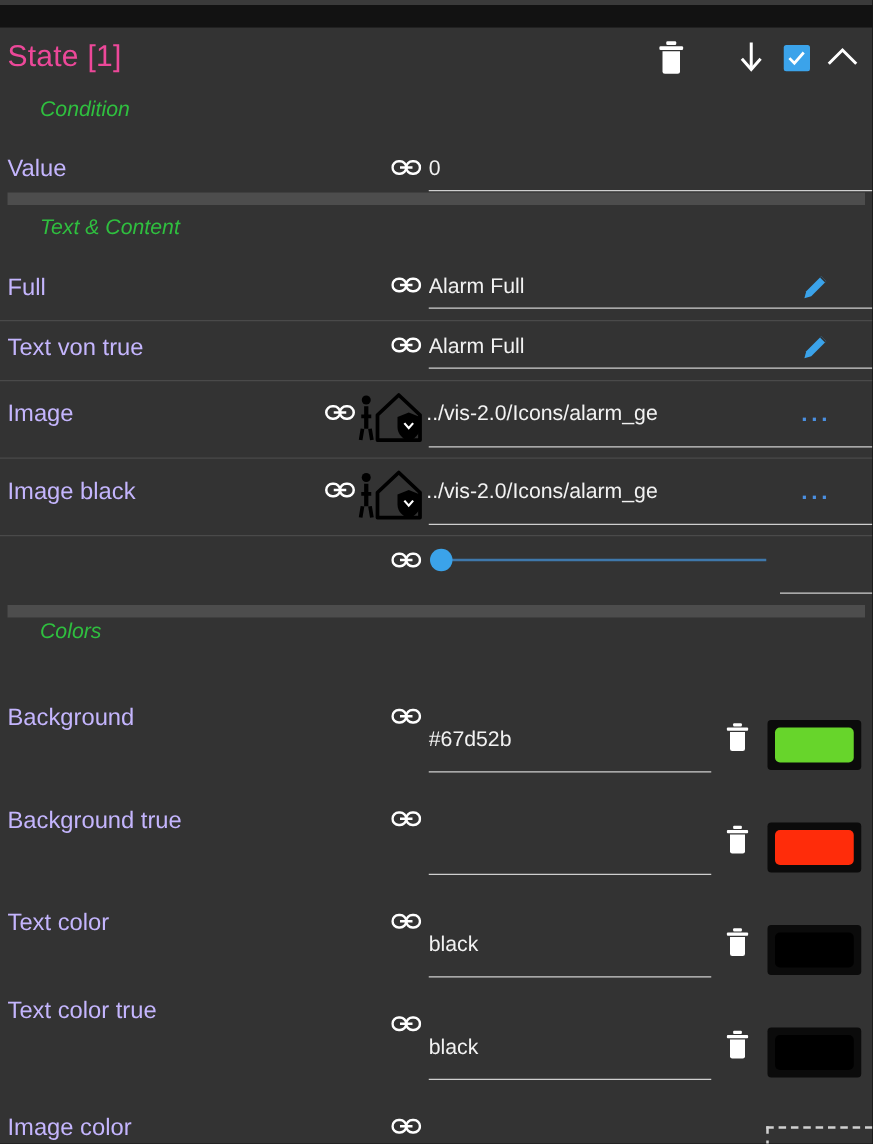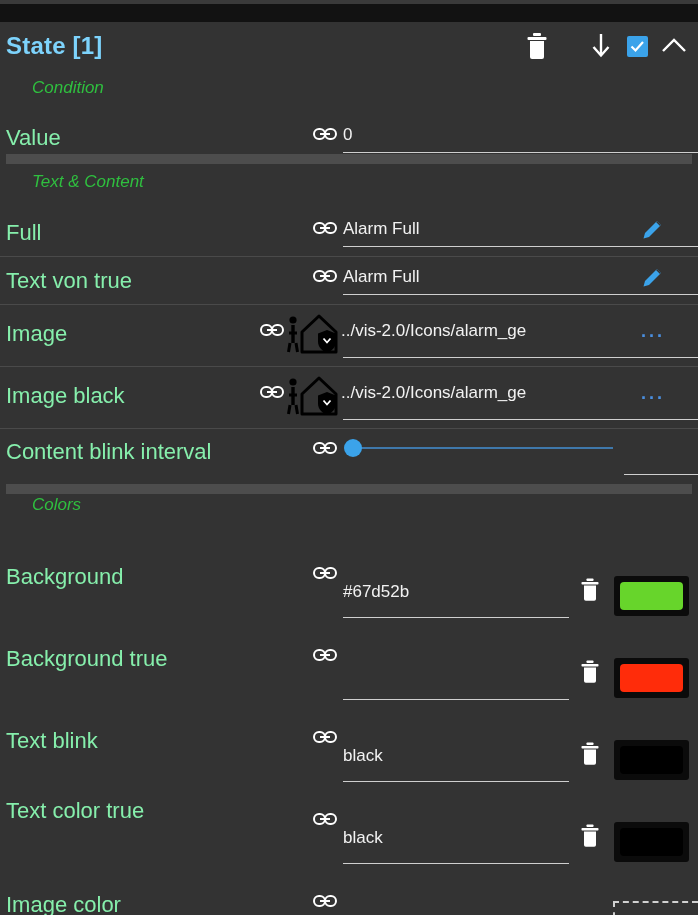--- a/index.html
+++ b/index.html
@@ -26,21 +26,21 @@
     position:absolute; left:0; top:22px; width:698px; height:893px;
     background:#333333; color:#ffffff; overflow:hidden;
   }
 
   
   .hdr {
     position:absolute; left:0; top:0; width:698px; height:46px;
   }
   .hdr-title {
     position:absolute; left:6px; top:10px;
-    font-size:24px; font-weight:bold; color:#7dd3fc;
+    font-size:24px; font-weight:normal; color:#ec4899;
     letter-spacing:0.2px; white-space:nowrap;
   }
   .hdr-icons {
     position:absolute; right:4px; top:4px;
     display:flex; align-items:center; gap:0px;
   }
   .ic-btn { width:40px; height:40px; display:flex; align-items:center; justify-content:center; }
   .ic-trash { width:40px; height:40px; display:flex; align-items:center; justify-content:center; margin-right:24px;}
   .chk {
     width:21px; height:21px; background:#3ba3ea; border-radius:2px;
@@ -58,21 +58,21 @@
   .sec-cap {
     position:absolute; left:32px;
     font-size:17px; font-style:italic; color:#2fbf3f;
     white-space:nowrap;
   }
 
   
   .row { position:absolute; left:0; width:698px; }
   .row-label {
     position:absolute; left:6px;
-    font-size:22px; color:#86efac; white-space:nowrap;
+    font-size:19px; color:#c4b5fd; white-space:nowrap;
   }
   .link-ic { position:absolute; }
   .field-val {
     position:absolute;
     font-size:17px; color:#f2f2f2; white-space:nowrap;
     overflow:hidden;
   }
   .underline {
     position:absolute; height:1px; background:#cfcfcf;
   }
@@ -258,21 +258,20 @@
           <path d="M37.5 25.5 L41 29.5 L44.5 25.5" stroke="#ffffff" stroke-width="1.8" fill="none"></path>
         </svg>
       </div>
       <div class="field-val" style="left:341px; top:17px; width:280px">../vis-2.0/Icons/alarm_ge</div>
       <div class="underline" style="left:343px; top:53px; width:355px"></div>
       <div class="dots" style="left:641px; top:17px">...</div>
     </div>
     <div class="row-sep" style="top:406px"></div>
 
     <div class="row" style="top:406px; height:56px">
-      <div class="row-label" style="top:11px">Content blink interval</div>
       <div class="link-ic" style="left:313px; top:13px">
         <svg width="24" height="14" viewBox="0 0 24 14">
           <rect x="1" y="2" width="11" height="10" rx="5" stroke="#ffffff" stroke-width="2" fill="none"></rect>
           <rect x="12" y="2" width="11" height="10" rx="5" stroke="#ffffff" stroke-width="2" fill="none"></rect>
           <path d="M7 7 H17" stroke="#ffffff" stroke-width="2"></path>
         </svg>
       </div>
       <div class="slider-track" style="left:348px; top:19px; width:265px"></div>
       <div class="slider-thumb" style="left:344px; top:11px"></div>
       <div class="field-val" style="left:624px; top:8px; width:70px"></div>
@@ -322,21 +321,21 @@
           <rect x="1.5" y="4" width="17" height="2.6" rx="0.8" fill="#ffffff"></rect>
           <path d="M4 7.5 h12 v13.5 a1.8 1.8 0 0 1 -1.8 1.8 H5.8 A1.8 1.8 0 0 1 4 21 Z" fill="#ffffff"></path>
         </svg>
       </div>
       <div class="sw-frame" style="left:614px; top:36px">
         <div class="sw-fill" style="background:#ff2c0a"></div>
       </div>
     </div>
 
     <div class="row" style="top:682px; height:82px">
-      <div class="row-label" style="top:24px">Text blink</div>
+      <div class="row-label" style="top:24px">Text color</div>
       <div class="link-ic" style="left:313px; top:26px">
         <svg width="24" height="14" viewBox="0 0 24 14">
           <rect x="1" y="2" width="11" height="10" rx="5" stroke="#ffffff" stroke-width="2" fill="none"></rect>
           <rect x="12" y="2" width="11" height="10" rx="5" stroke="#ffffff" stroke-width="2" fill="none"></rect>
           <path d="M7 7 H17" stroke="#ffffff" stroke-width="2"></path>
         </svg>
       </div>
       <div class="field-val" style="left:343px; top:42px; width:200px">black</div>
       <div class="underline" style="left:343px; top:77px; width:226px"></div>
       <div class="trash-sm" style="left:580px; top:38px">

